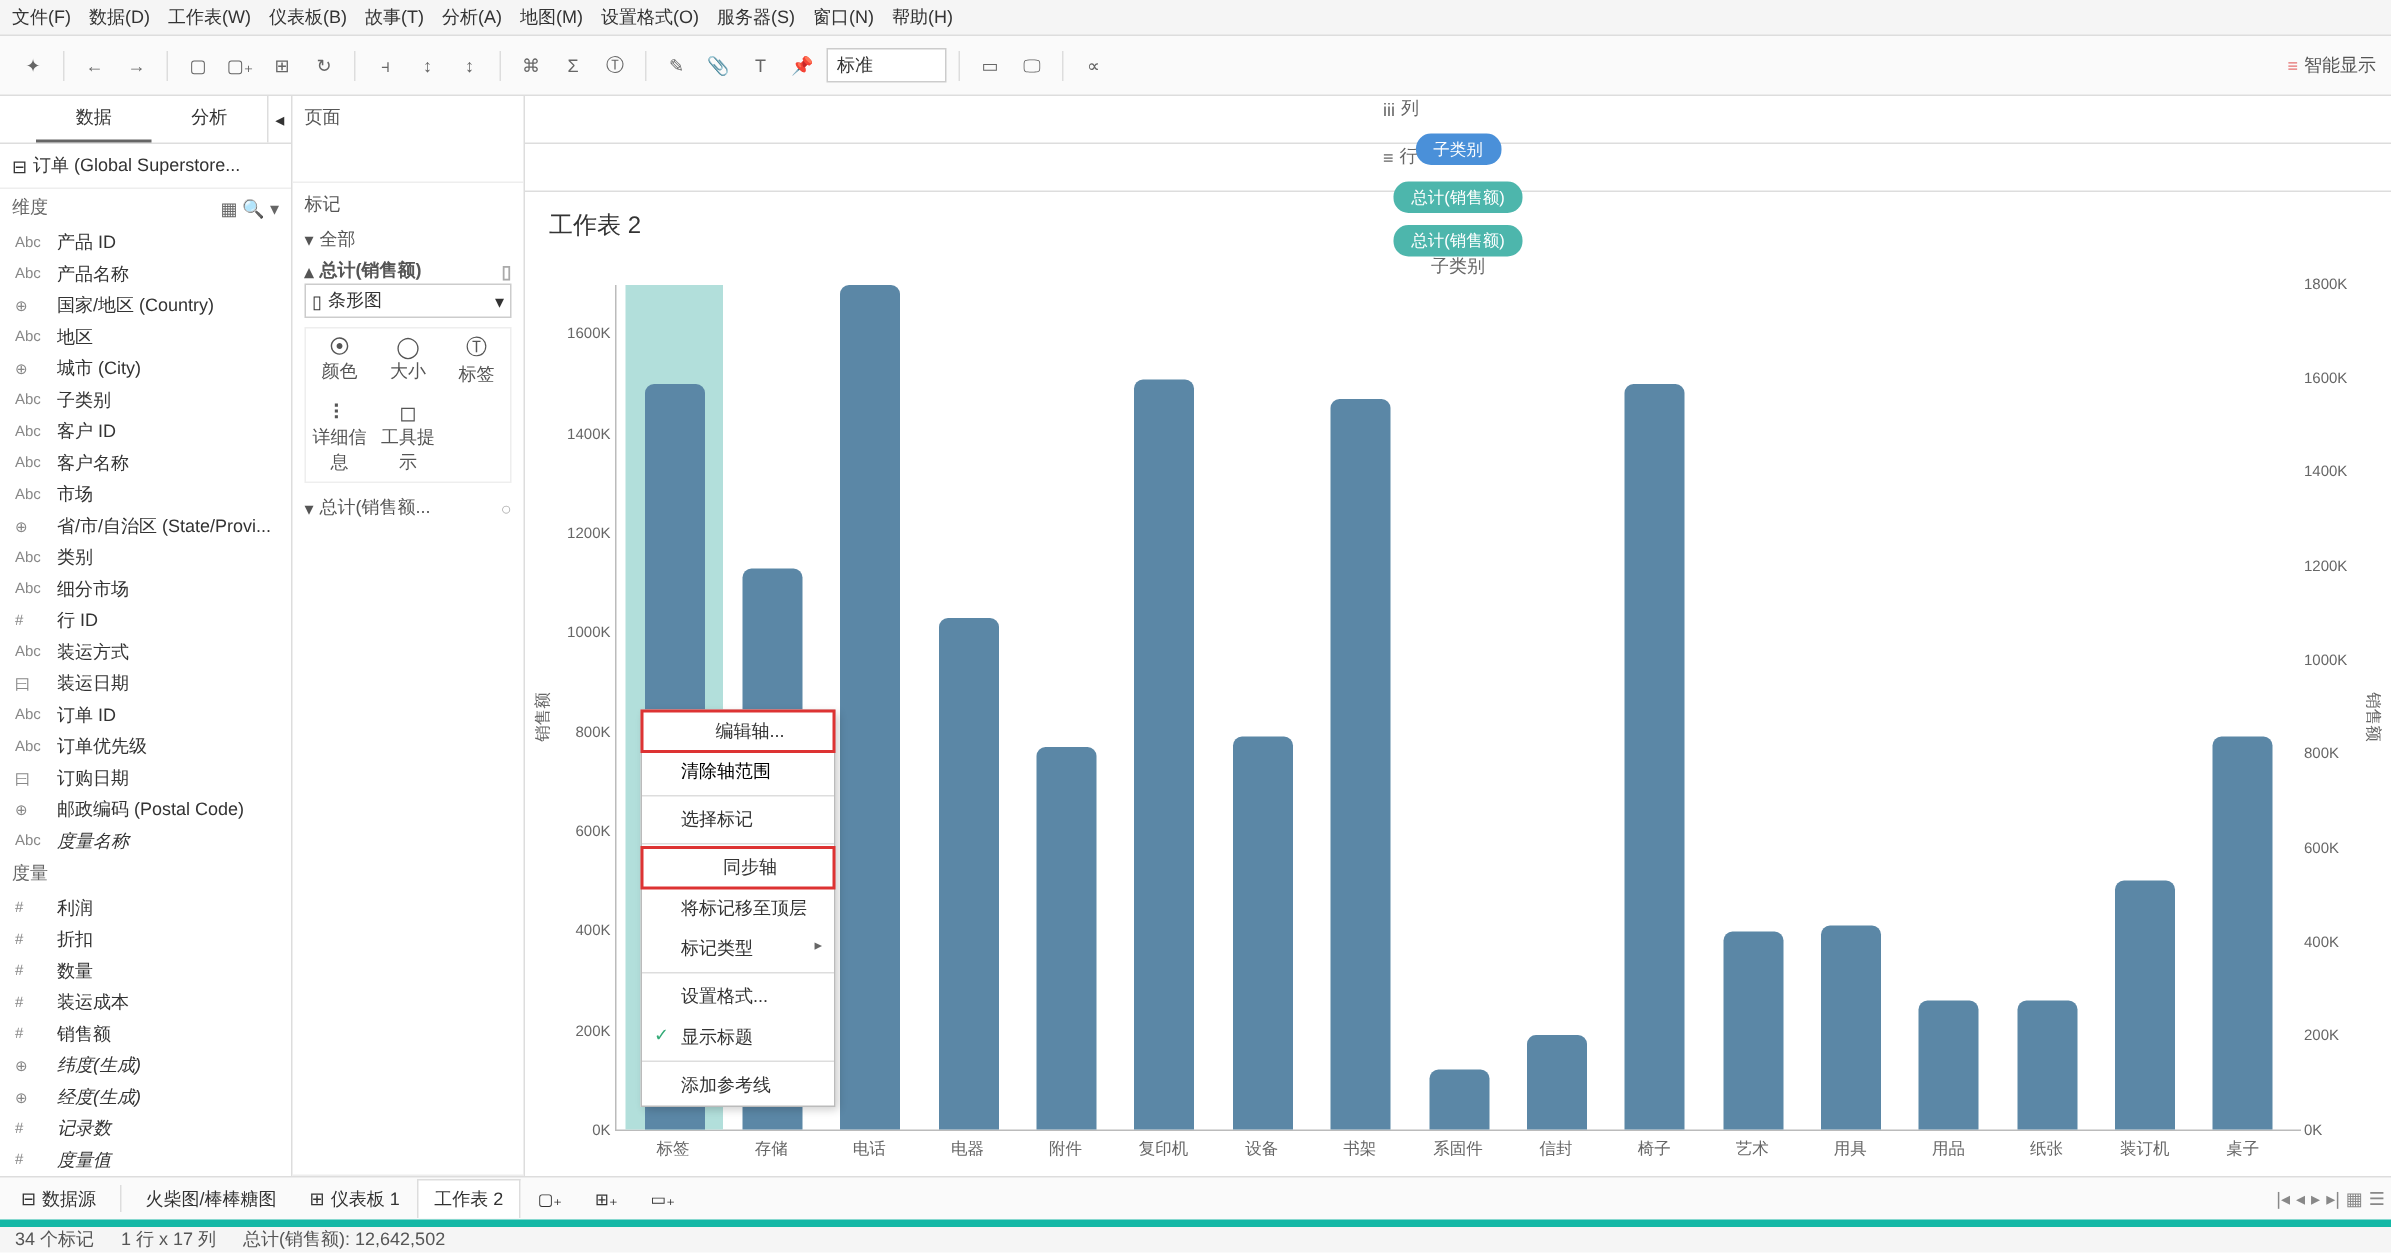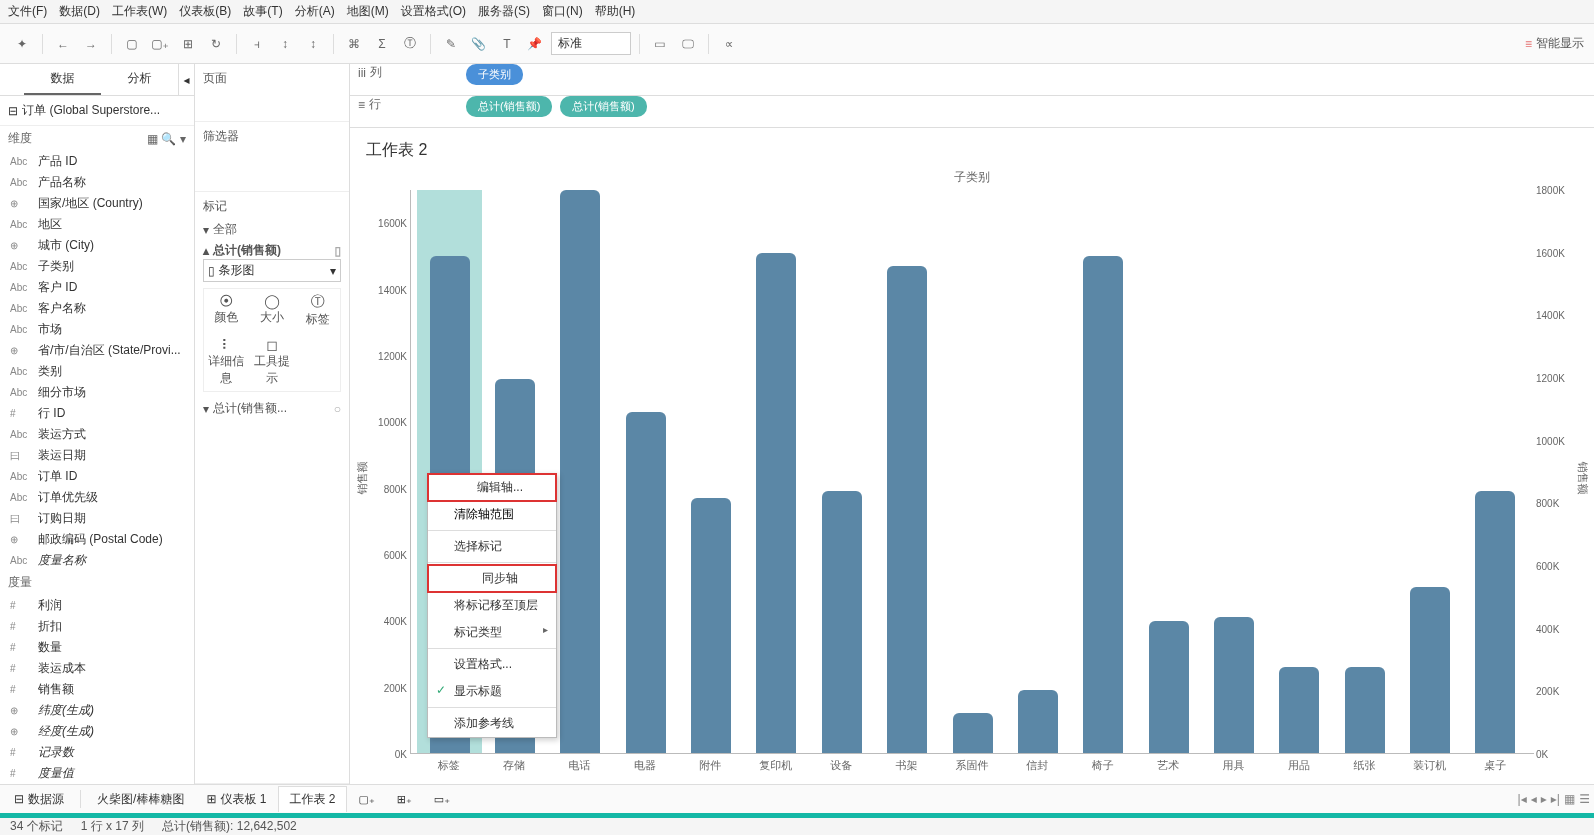--- a/index.html
+++ b/index.html
@@ -30,21 +30,21 @@
 .dp-name.italic { font-style: italic; }
 
 .mid-panel { width: 155px; border-right: 1px solid #ddd; display:flex; flex-direction:column; }
 .mid-sec { border-bottom: 1px solid #eee; padding: 6px 8px; }
 .mid-head { color:#555; cursor:pointer; display:flex; align-items:center; gap:4px; }
 .mark-grid { display:grid; grid-template-columns:1fr 1fr 1fr; gap:1px; margin-top:6px; border:1px solid #eee; }
 .mark-cell { text-align:center; padding:4px 2px; font-size:10px; color:#555; cursor:pointer; }
 .mark-type-sel { border:1px solid #ccc; width:100%; padding:2px 4px; display:flex; align-items:center; gap:4px; background:#fff; }
 
 .view-area { flex:1; display:flex; flex-direction:column; }
-.shelf { display:flex; align-items:flex-start; border-bottom:1px solid #ddd; height:32px; padding:0 8px; gap:8px; }
+.shelf { display:flex; align-items:center; border-bottom:1px solid #ddd; height:32px; padding:0 8px; gap:8px;flex-direction:column; }
 .shelf-label { width:100px; color:#666; font-size:11px; display:flex; align-items:center; gap:4px; }
 .pill { background:#4db6ac; color:#fff; padding:3px 12px; border-radius:10px; font-size:11px; }
 .pill.blue { background:#4a90d9; }
 
 .worksheet-title { padding: 12px 16px 8px; font-size: 16px; color:#333; }
 .chart-title { text-align:center; color:#666; font-size:12px; padding-bottom:4px; }
 
 .chart-wrap { flex:1; position:relative; padding: 0 60px 30px 60px; }
 .chart-inner { position:relative; width:100%; height:100%; border-left:1px solid #bbb; border-bottom:1px solid #bbb; }
 .axis-label-left { position:absolute; left:12px; top:50%; transform:rotate(-90deg); transform-origin:left; font-size:11px; color:#666; }
@@ -265,24 +265,20 @@
           <span class="dp-type">#</span>
           <span class="dp-name italic">度量值</span>
         </div>
       </div>
   </div>
 
   <div class="mid-panel">
     <div class="mid-sec">
         <div class="mid-head">页面</div>
         <div style="height:28px"></div>
-      </div>
-    <div class="mid-sec">
-        <div class="mid-head">筛选器</div>
-        <div style="height:40px"></div>
       </div>
     <div class="mid-sec" style="flex:1">
       <div class="mid-head">标记</div>
       <div class="mid-head" style="margin-top:6px;">
           <span>▾</span>
           <span>全部</span>
         </div>
       <div class="mid-head" style="margin-top:4px;font-weight:600;">
           <span>▴</span>
           <span>总计(销售额)</span>

